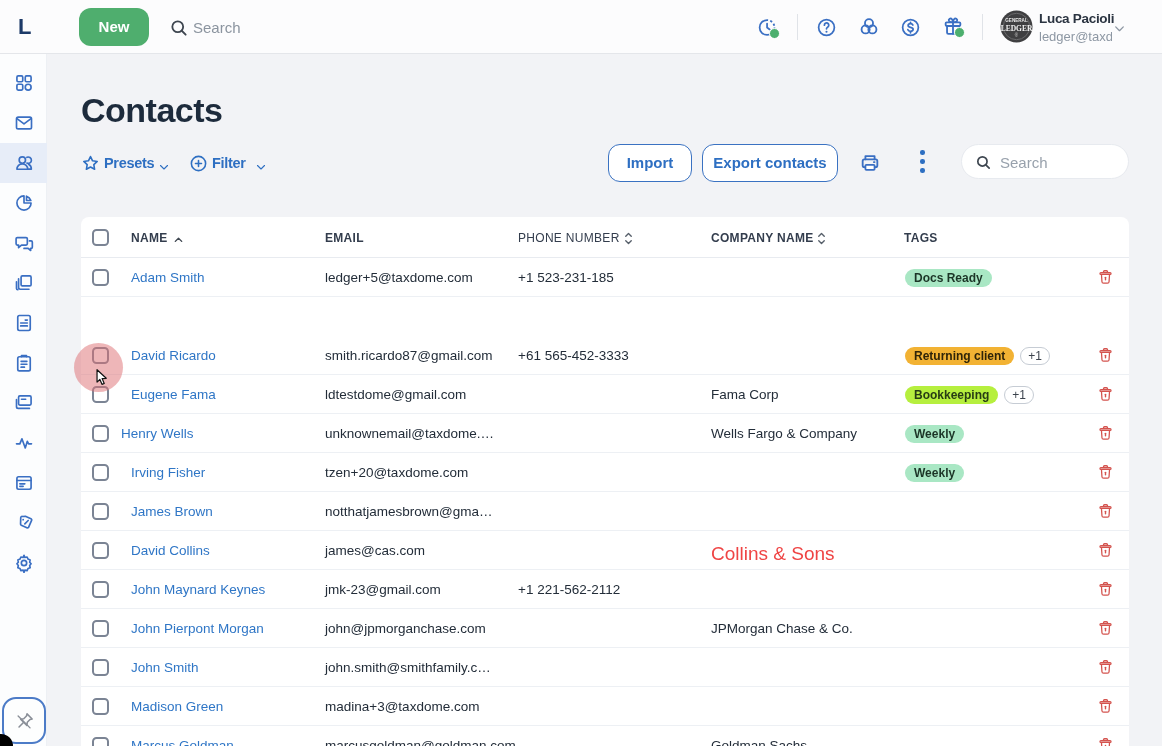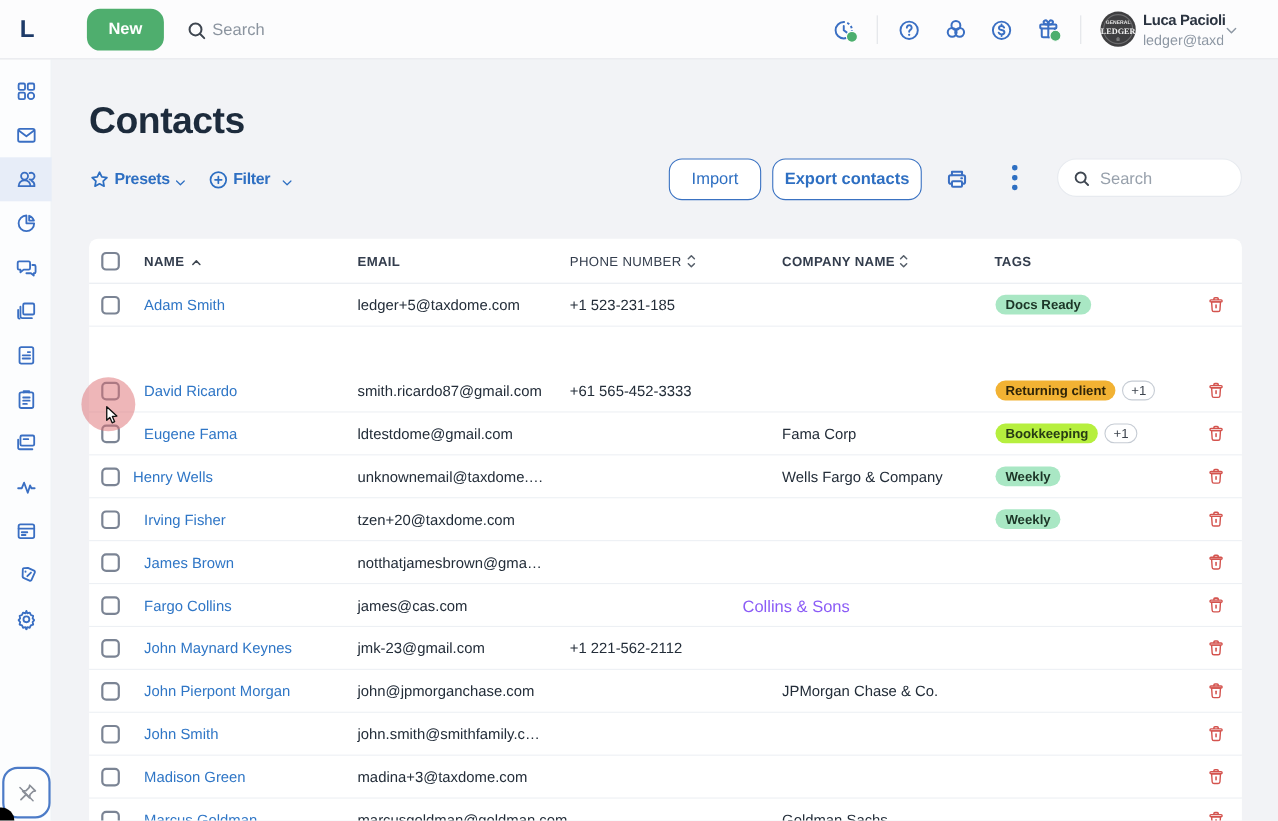--- a/index.html
+++ b/index.html
@@ -147,21 +147,21 @@
       </svg></div>
   <div class="abs" style="left:142px;top:100px"><svg width="19" height="19" viewBox="0 0 24 24" style="">
         <circle cx="12" cy="12" r="9" stroke="#2e6fc2" fill="none" stroke-width="2"></circle>
         <path d="M12 8.2v7.6M8.2 12h7.6" stroke="#2e6fc2" stroke-width="2" stroke-linecap="round"></path>
       </svg></div>
   <div class="abs" style="left:165px;top:101px;font-size:14.5px;font-weight:700;color:#2e6fc2;letter-spacing:-.3px">Filter</div>
   <div class="abs" style="left:208px;top:105px"><svg width="12" height="12" viewBox="0 0 24 24" style="">
         <path d="M5 9l7 7 7-7" stroke="#2e6fc2" fill="none" stroke-width="2.2" stroke-linecap="round" stroke-linejoin="round"></path>
       </svg></div>
 
-  <div class="abs" style="left:561px;top:90px;width:84px;height:38px;border:1.5px solid #3a72c2;border-radius:12px;background:#fff;color:#2e6fc2;font-size:15px;font-weight:400;text-align:center;line-height:35px">Import</div>
+  <div class="abs" style="left:561px;top:90px;width:84px;height:38px;border:1.5px solid #3a72c2;border-radius:12px;background:#fff;color:#2e6fc2;font-size:15px;font-weight:700;text-align:center;line-height:35px">Import</div>
   <div class="abs" style="left:655px;top:90px;width:136px;height:38px;border:1.5px solid #3a72c2;border-radius:12px;background:#fff;color:#2e6fc2;font-size:15px;font-weight:700;text-align:center;line-height:35px">Export contacts</div>
   <div class="abs" style="left:812px;top:98px"><svg width="22" height="22" viewBox="0 0 24 24" style="">
         <path d="M7 8V4.5h10V8" stroke="#3a6fc3" fill="none" stroke-width="2" stroke-linecap="round" stroke-linejoin="round"></path>
         <rect x="4" y="8" width="16" height="8.5" rx="1.8" stroke="#3a6fc3" fill="none" stroke-width="2" stroke-linecap="round" stroke-linejoin="round"></rect>
         <rect x="7" y="14" width="10" height="5.5" rx="1" fill="#fff" stroke="#3a6fc3" stroke-width="2" stroke-linecap="round" stroke-linejoin="round"></rect>
         <path d="M16.2 11h.8" stroke="#3a6fc3" fill="none" stroke-width="2" stroke-linecap="round" stroke-linejoin="round"></path>
       </svg></div>
   <div class="abs" style="left:873px;top:96px;width:4.5px;height:4.5px;border-radius:50%;background:#2e6fc2"></div>
   <div class="abs" style="left:873px;top:105px;width:4.5px;height:4.5px;border-radius:50%;background:#2e6fc2"></div>
   <div class="abs" style="left:873px;top:114px;width:4.5px;height:4.5px;border-radius:50%;background:#2e6fc2"></div>
@@ -273,24 +273,24 @@
 <span style="position:absolute;left:824px;top:10px;white-space:nowrap"></span>
 <span style="position:absolute;left:1016px;top:10px"><svg width="17" height="18" viewBox="0 0 24 24" style="">
             <path d="M9.3 6V4.4a1.2 1.2 0 011.2-1.2h3a1.2 1.2 0 011.2 1.2V6" stroke="#d4534e" fill="none" stroke-width="2"></path>
             <rect x="4.2" y="5.8" width="15.6" height="2.6" rx="1.3" stroke="#d4534e" fill="none" stroke-width="1.8"></rect>
             <path d="M6.3 8.4h11.4l-.7 10.3a2.2 2.2 0 01-2.2 2.1H9.2A2.2 2.2 0 017 18.7z" stroke="#d4534e" fill="none" stroke-width="1.8" stroke-linejoin="round"></path>
             <path d="M12 12.5v3.4" stroke="#d4534e" stroke-width="2" stroke-linecap="round"></path>
           </svg></span>
 </div>
 <div style="position:absolute;left:0;top:314px;width:1048px;height:39px;border-bottom:1px solid #edf0f4;box-sizing:border-box">
 <span style="position:absolute;left:11px;top:11px;width:16.5px;height:16.5px;border:2px solid #7b8494;border-radius:4.5px;box-sizing:border-box;background:#fff"></span>
-<span style="position:absolute;left:50px;top:12px;font-size:13.5px;color:#2f76c6">Fargo Collins</span>
+<span style="position:absolute;left:50px;top:12px;font-size:13.5px;color:#2f76c6">David Collins</span>
 <span style="position:absolute;left:244px;top:12px;font-size:13.5px;color:#232d39">james@cas.com</span>
 <span style="position:absolute;left:437px;top:12px;font-size:13.5px;color:#232d39"></span>
-<span style="position:absolute;left:594px;top:12px;font-size:15px;color:#8b5cf6">Collins &amp; Sons</span>
+<span style="position:absolute;left:630px;top:12px;font-size:19px;color:#ef4444">Collins &amp; Sons</span>
 <span style="position:absolute;left:824px;top:10px;white-space:nowrap"></span>
 <span style="position:absolute;left:1016px;top:10px"><svg width="17" height="18" viewBox="0 0 24 24" style="">
             <path d="M9.3 6V4.4a1.2 1.2 0 011.2-1.2h3a1.2 1.2 0 011.2 1.2V6" stroke="#d4534e" fill="none" stroke-width="2"></path>
             <rect x="4.2" y="5.8" width="15.6" height="2.6" rx="1.3" stroke="#d4534e" fill="none" stroke-width="1.8"></rect>
             <path d="M6.3 8.4h11.4l-.7 10.3a2.2 2.2 0 01-2.2 2.1H9.2A2.2 2.2 0 017 18.7z" stroke="#d4534e" fill="none" stroke-width="1.8" stroke-linejoin="round"></path>
             <path d="M12 12.5v3.4" stroke="#d4534e" stroke-width="2" stroke-linecap="round"></path>
           </svg></span>
 </div>
 <div style="position:absolute;left:0;top:353px;width:1048px;height:39px;border-bottom:1px solid #edf0f4;box-sizing:border-box">
 <span style="position:absolute;left:11px;top:11px;width:16.5px;height:16.5px;border:2px solid #7b8494;border-radius:4.5px;box-sizing:border-box;background:#fff"></span>

